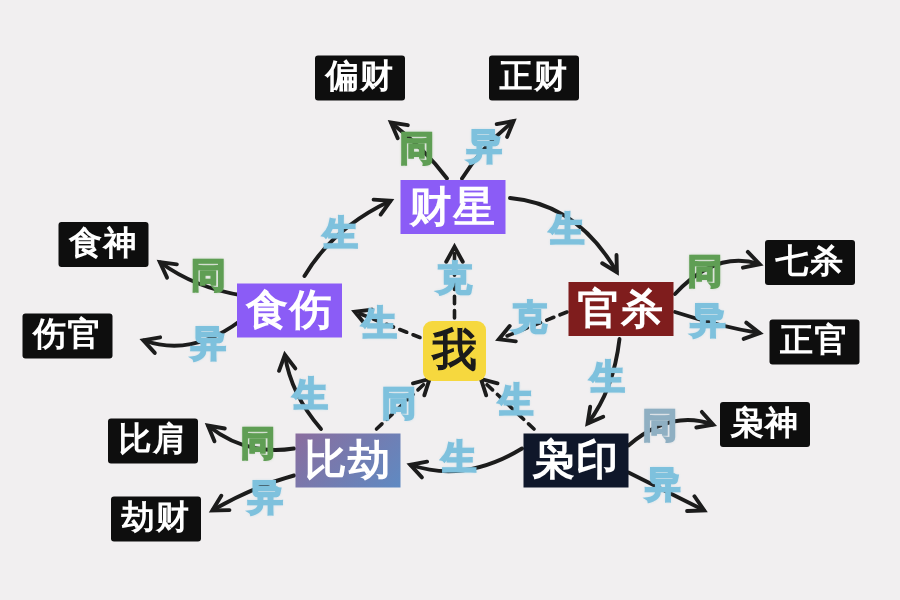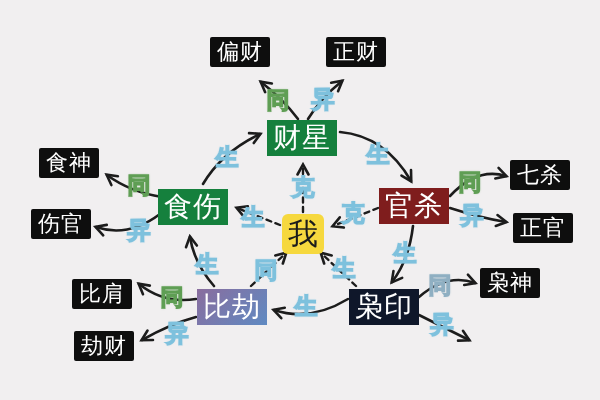--- a/index.html
+++ b/index.html
@@ -6,25 +6,25 @@
   .stage{
     position:relative;width:600px;height:400px;overflow:hidden;
     background:#f1eff0;
     font-family:"DejaVu Sans","Liberation Sans",sans-serif;
   }
   .arrows{position:absolute;left:0;top:0;z-index:1;}
   .arrows path{fill:none;stroke:#1c1c1c;stroke-width:2.6;stroke-linecap:round;}
   .arrows path.dash{stroke-dasharray:5 4.5;stroke-width:2.4;}
   .node{
     position:absolute;transform:translate(-50%,-50%);z-index:2;
-    color:#fff;font-weight:normal;line-height:1;white-space:nowrap;
+    color:#fff;font-weight:bold;line-height:1;white-space:nowrap;
     text-align:center;
   }
   .inner{font-size:28px;padding:4px 6px;letter-spacing:1px;}
-  .rose{background:#15803d;}
+  .rose{background:#8b5cf6;}
   .slate{background:#7f1d1d;}
   .slate2{background:#0f172a;}
   .grad{background:linear-gradient(135deg,#8a6d9e 0%,#5f8ac2 100%);}
   .black{background:#0e0e0e;font-size:22px;padding:4px 7px;letter-spacing:1px;border-radius:2px;}
   .me{
     background:#f6d83e;color:#1b1b1b;font-size:30px;padding:5px 6px;
     border-radius:6px;
   }
   .edge-label{
     position:absolute;transform:translate(-50%,-50%);z-index:3;
@@ -74,21 +74,21 @@
   <div class="node inner rose" style="left:193px;top:207px">食伤</div>
   <div class="node inner slate" style="left:414px;top:206px">官杀</div>
   <div class="node inner grad" style="left:232px;top:307px">比劫</div>
   <div class="node inner slate2" style="left:384px;top:307px">枭印</div>
 
   <div class="node me" style="left:303px;top:234px">我</div>
 
   <div class="node black" style="left:240px;top:52px">偏财</div>
   <div class="node black" style="left:69px;top:163px">食神</div>
   <div class="node black" style="left:356px;top:52px">正财</div>
-  <div class="node black" style="left:61px;top:224px">伤官</div>
+  <div class="node black" style="left:45px;top:224px">伤官</div>
   <div class="node black" style="left:102px;top:294px">比肩</div>
   <div class="node black" style="left:104px;top:346px">劫财</div>
   <div class="node black" style="left:540px;top:175px">七杀</div>
   <div class="node black" style="left:543px;top:228px">正官</div>
   <div class="node black" style="left:510px;top:283px">枭神</div>
 
   <span class="edge-label tone-blue" style="left:227px;top:157px">生</span>
   <span class="edge-label tone-blue" style="left:378px;top:154px">生</span>
   <span class="edge-label tone-blue" style="left:405px;top:253px">生</span>
   <span class="edge-label tone-blue" style="left:306px;top:306px">生</span>

